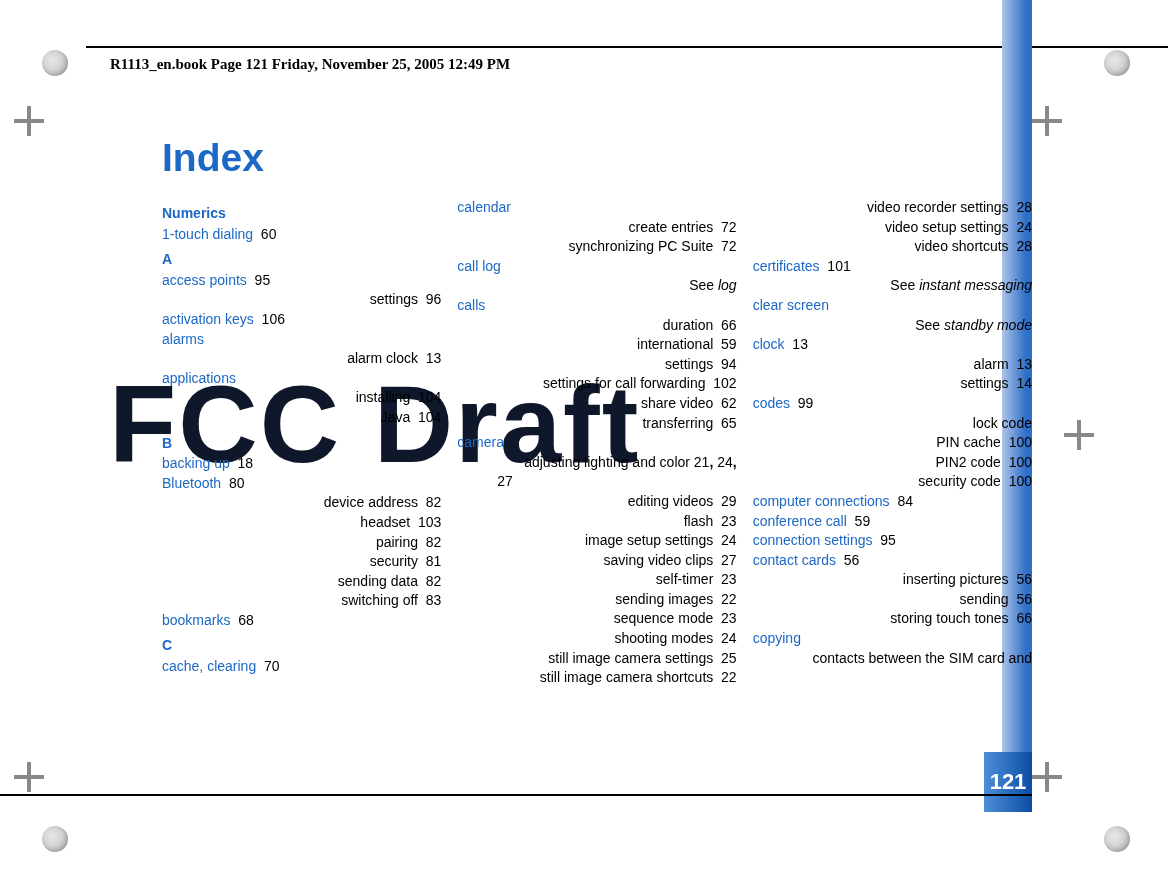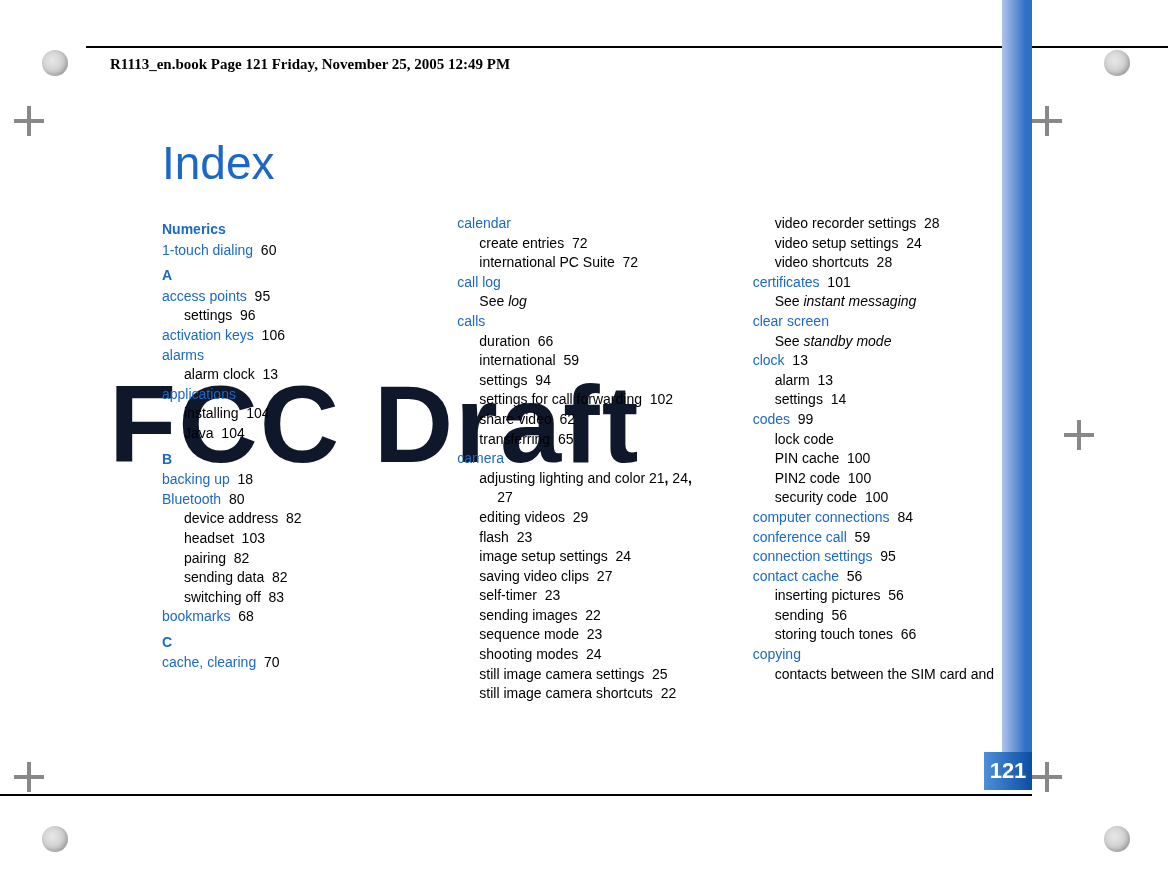--- a/index.html
+++ b/index.html
@@ -69,24 +69,24 @@
     user-select: none;
   }
   .page {
     position: absolute;
     left: 162px;
     top: 136px;
     width: 870px;
   }
   .title {
     color: #1b68c6;
-    font-size: 46px;
-    font-weight: 400;
+    font-size: 39px;
+    font-weight: 700;
     letter-spacing: 0px;
-    margin-bottom: 24px;
+    margin-bottom: 18px;
   }
   .columns {
     display: flex;
     gap: 16px;
   }
   .col {
     width: 290px;
     font-size: 14px;
     line-height: 1.4;
   }
@@ -95,20 +95,21 @@
     font-weight: 700;
     margin-top: 6px;
     margin-bottom: 1px;
   }
   .entry {
     color: #1b68c6;
   }
   .sub {
     padding-left: 22px;
     color: #000;
+    text-align: right;
   }
   .sub8 {
     padding-left: 40px;
     color: #000;
   }
   .entry .pg {
     color: #000000;
   }
   .italic { font-style: italic; }
   .comma { font-weight: 700;}
@@ -119,21 +120,21 @@
     width: 30px;
     height: 752px;
     background: #a3bde8;
     background: linear-gradient(to right,#aec4ea,#2e6fc8 80%);
   }
   .page-num-box {
     position: absolute;
     right: 136px;
     top: 752px;
     width: 48px;
-    height: 38px;
+    height: 60px;
     background: linear-gradient(to right,#4e8fd8,#0b4da4);
     color: #fff;
     font-size: 22px;
     font-weight: 700;
     display: flex;
     align-items: center;
     justify-content: center;
   }
   .bottom-line {
     position: absolute;
@@ -187,30 +188,31 @@
         <div class="sub"><span>alarm clock</span>&nbsp;&nbsp;<span>13</span></div>
         <div class="entry"><span>applications</span></div>
         <div class="sub"><span>installing</span>&nbsp;&nbsp;<span>104</span></div>
         <div class="sub"><span>Java</span>&nbsp;&nbsp;<span>104</span></div>
         <div class="heading">B</div>
         <div class="entry"><span>backing up</span>&nbsp;&nbsp;<span class="pg">18</span></div>
         <div class="entry"><span>Bluetooth</span>&nbsp;&nbsp;<span class="pg">80</span></div>
         <div class="sub"><span>device address</span>&nbsp;&nbsp;<span>82</span></div>
         <div class="sub"><span>headset</span>&nbsp;&nbsp;<span>103</span></div>
         <div class="sub"><span>pairing</span>&nbsp;&nbsp;<span>82</span></div>
+        <div class="sub"><span>security</span>&nbsp;&nbsp;<span>81</span></div>
         <div class="sub"><span>sending data</span>&nbsp;&nbsp;<span>82</span></div>
         <div class="sub"><span>switching off</span>&nbsp;&nbsp;<span>83</span></div>
         <div class="entry"><span>bookmarks</span>&nbsp;&nbsp;<span class="pg">68</span></div>
         <div class="heading">C</div>
         <div class="entry"><span>cache, clearing</span>&nbsp;&nbsp;<span class="pg">70</span></div>
       </div>
       <div class="col">
         <div class="entry"><span>calendar</span></div>
         <div class="sub"><span>create entries</span>&nbsp;&nbsp;<span>72</span></div>
-        <div class="sub"><span>international PC Suite</span>&nbsp;&nbsp;<span>72</span></div>
+        <div class="sub"><span>synchronizing PC Suite</span>&nbsp;&nbsp;<span>72</span></div>
         <div class="entry"><span>call log</span></div>
         <div class="sub"><span>See </span><span class="italic">log</span></div>
         <div class="entry"><span>calls</span></div>
         <div class="sub"><span>duration</span>&nbsp;&nbsp;<span>66</span></div>
         <div class="sub"><span>international</span>&nbsp;&nbsp;<span>59</span></div>
         <div class="sub"><span>settings</span>&nbsp;&nbsp;<span>94</span></div>
         <div class="sub"><span>settings for call forwarding</span>&nbsp;&nbsp;<span>102</span></div>
         <div class="sub"><span>share video</span>&nbsp;&nbsp;<span>62</span></div>
         <div class="sub"><span>transferring</span>&nbsp;&nbsp;<span>65</span></div>
         <div class="entry"><span>camera</span></div>
@@ -239,21 +241,21 @@
         <div class="sub"><span>alarm</span>&nbsp;&nbsp;<span>13</span></div>
         <div class="sub"><span>settings</span>&nbsp;&nbsp;<span>14</span></div>
         <div class="entry"><span>codes</span>&nbsp;&nbsp;<span class="pg">99</span></div>
         <div class="sub"><span>lock code</span></div>
         <div class="sub"><span>PIN cache</span>&nbsp;&nbsp;<span>100</span></div>
         <div class="sub"><span>PIN2 code</span>&nbsp;&nbsp;<span>100</span></div>
         <div class="sub"><span>security code</span>&nbsp;&nbsp;<span>100</span></div>
         <div class="entry"><span>computer connections</span>&nbsp;&nbsp;<span class="pg">84</span></div>
         <div class="entry"><span>conference call</span>&nbsp;&nbsp;<span class="pg">59</span></div>
         <div class="entry"><span>connection settings</span>&nbsp;&nbsp;<span class="pg">95</span></div>
-        <div class="entry"><span>contact cache</span>&nbsp;&nbsp;<span class="pg">56</span></div>
+        <div class="entry"><span>contact cards</span>&nbsp;&nbsp;<span class="pg">56</span></div>
         <div class="sub"><span>inserting pictures</span>&nbsp;&nbsp;<span>56</span></div>
         <div class="sub"><span>sending</span>&nbsp;&nbsp;<span>56</span></div>
         <div class="sub"><span>storing touch tones</span>&nbsp;&nbsp;<span>66</span></div>
         <div class="entry"><span>copying</span></div>
         <div class="sub"><span>contacts between the SIM card and</span></div>
       </div>
     </div>
 </div>
 
 </body></html>

